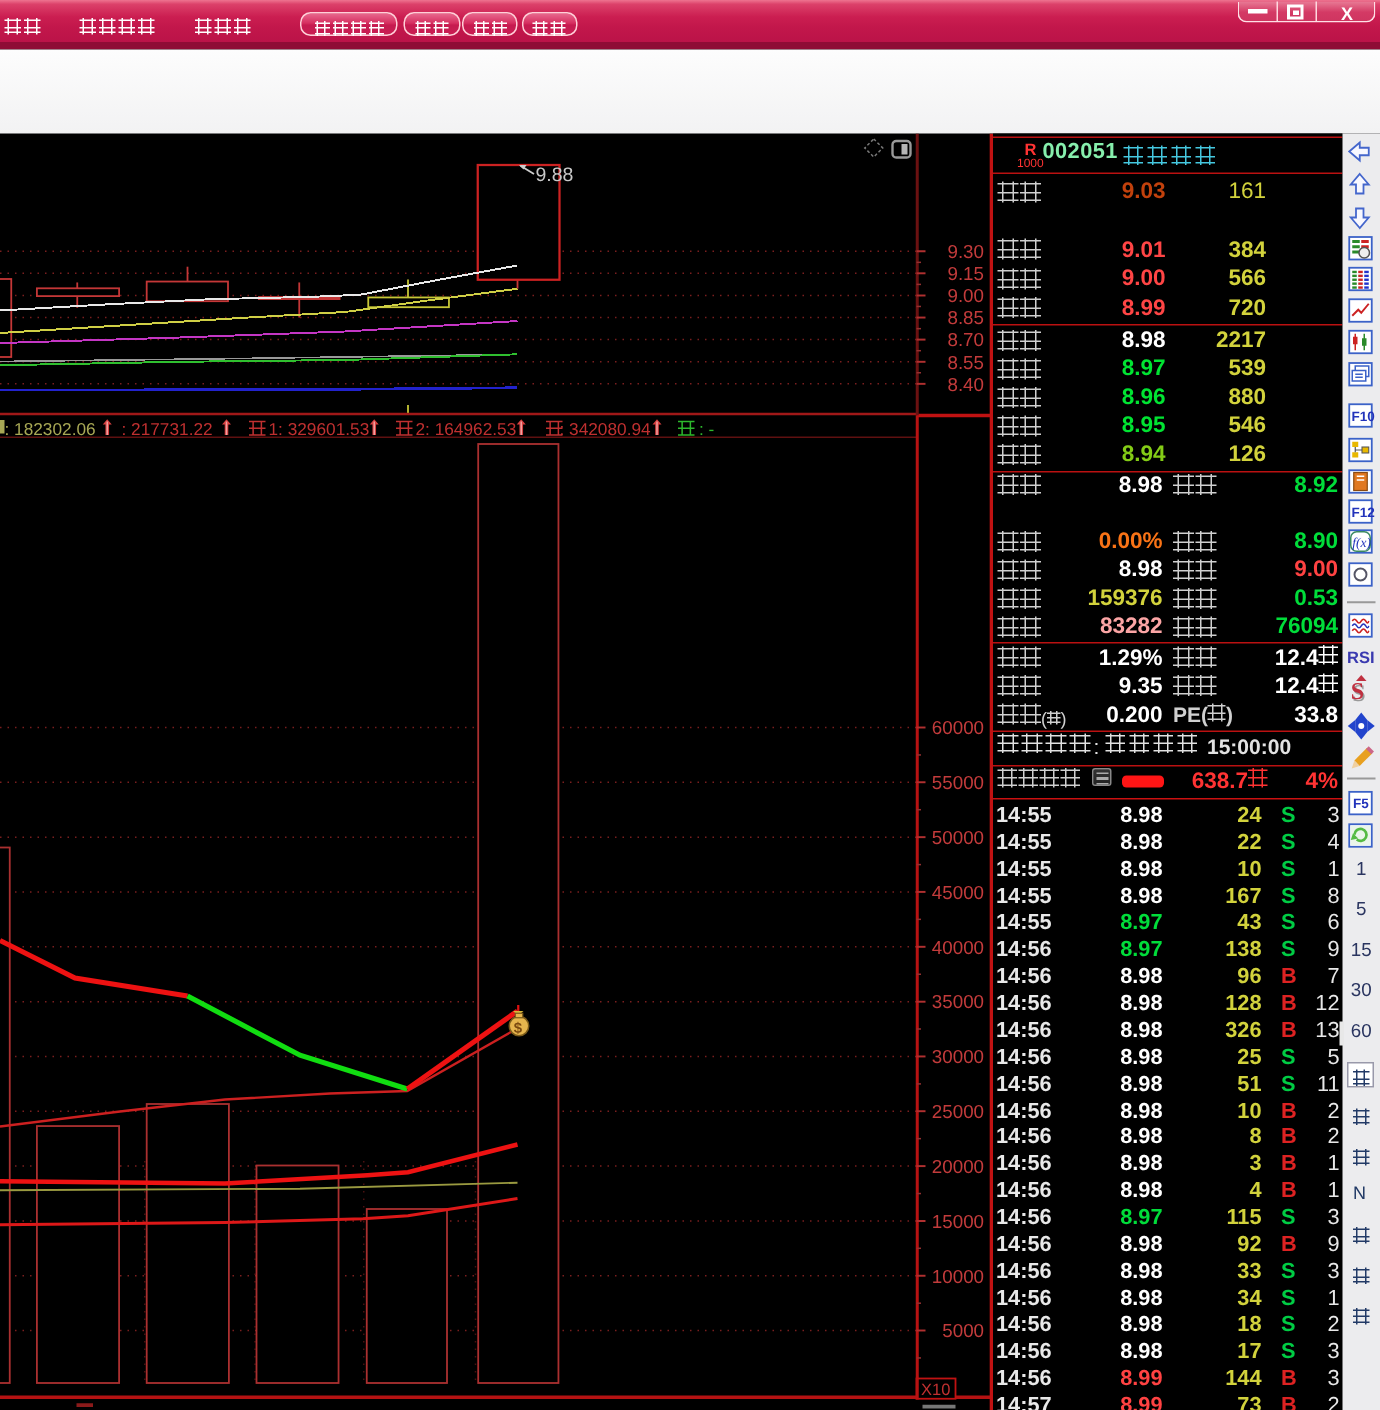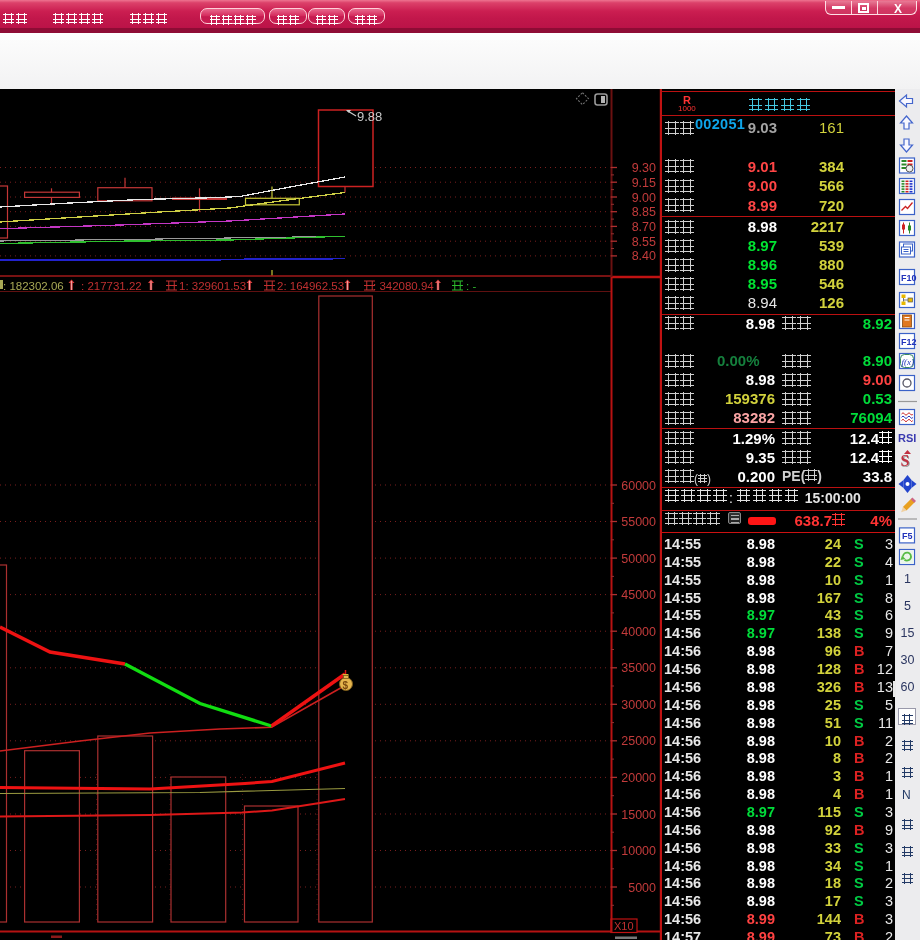--- a/index.html
+++ b/index.html
@@ -211,26 +211,26 @@
       <line x1="611" y1="779.8" x2="614" y2="779.8" stroke="#943030" stroke-width="1"></line>
       <text x="656" y="766.0" font-size="12.5" fill="#c23b3b" text-anchor="end">10000</text>
       <line x1="611" y1="798.0" x2="617" y2="798.0" stroke="#b03030" stroke-width="1.3"></line>
       <line x1="611" y1="816.3" x2="614" y2="816.3" stroke="#943030" stroke-width="1"></line>
       <text x="656" y="802.5" font-size="12.5" fill="#c23b3b" text-anchor="end">5000</text>
     </svg>
 <div class="abs" style="left:662px;top:89px;width:233px;height:851px;background:#000;overflow:hidden">
       <div class="abs" style="left:0;top:1.5px;width:233px;height:1px;background:#bb1111"></div>
       <div class="abs" style="left:21px;top:5px;color:#ff3333;font-size:11px;font-weight:bold">R</div>
       <div class="abs" style="left:16px;top:15px;color:#ff3333;font-size:8px">1000</div>
-      <div class="abs" style="left:33px;top:27px;color:#0ea5e9;font-size:14.5px;font-weight:bold;letter-spacing:0.3px">002051</div>
+      <div class="abs" style="left:33px;top:4px;color:#86efac;font-size:14.5px;font-weight:bold;letter-spacing:0.3px">002051</div>
       <div class="abs" style="left:87px;top:8px;color:#45c8e0"><span class="c" style="width:13px;height:13px;margin-right:3px"></span><span class="c" style="width:13px;height:13px;margin-right:3px"></span><span class="c" style="width:13px;height:13px;margin-right:3px"></span><span class="c" style="width:13px;height:13px;margin-right:3px"></span></div>
       <div class="abs" style="left:0;top:25.5px;width:233px;height:1px;background:#bb1111"></div>
       <div class="abs" style="left:0;top:29.0px;width:233px;height:19px">
         <div class="abs" style="left:3px;top:2.5px;color:#d0d0d0"><span class="c" style="width:14px;height:14px;margin-right:1px"></span><span class="c" style="width:14px;height:14px;margin-right:1px"></span></div>
-        <div class="abs" style="left:60px;top:1px;width:55px;text-align:right;color:#a3a3a3;font-size:15px;font-weight:bold">9.03</div>
+        <div class="abs" style="left:60px;top:1px;width:55px;text-align:right;color:#c2410c;font-size:15px;font-weight:bold">9.03</div>
         <div class="abs" style="left:120px;top:1px;width:62px;text-align:right;color:#d2d23c;font-size:15px;font-weight:normal">161</div>
       </div>
       <div class="abs" style="left:0;top:67.80000000000001px;width:233px;height:19px">
         <div class="abs" style="left:3px;top:2.5px;color:#d0d0d0"><span class="c" style="width:14px;height:14px;margin-right:1px"></span><span class="c" style="width:14px;height:14px;margin-right:1px"></span></div>
         <div class="abs" style="left:60px;top:1px;width:55px;text-align:right;color:#ff4545;font-size:15px;font-weight:bold">9.01</div>
         <div class="abs" style="left:120px;top:1px;width:62px;text-align:right;color:#d2d23c;font-size:15px;font-weight:bold">384</div>
       </div>
       <div class="abs" style="left:0;top:87.19999999999999px;width:233px;height:19px">
         <div class="abs" style="left:3px;top:2.5px;color:#d0d0d0"><span class="c" style="width:14px;height:14px;margin-right:1px"></span><span class="c" style="width:14px;height:14px;margin-right:1px"></span></div>
         <div class="abs" style="left:60px;top:1px;width:55px;text-align:right;color:#ff4545;font-size:15px;font-weight:bold">9.00</div>
@@ -257,33 +257,33 @@
         <div class="abs" style="left:60px;top:1px;width:55px;text-align:right;color:#00e432;font-size:15px;font-weight:bold">8.96</div>
         <div class="abs" style="left:120px;top:1px;width:62px;text-align:right;color:#d2d23c;font-size:15px;font-weight:bold">880</div>
       </div>
       <div class="abs" style="left:0;top:185.0px;width:233px;height:19px">
         <div class="abs" style="left:3px;top:2.5px;color:#d0d0d0"><span class="c" style="width:14px;height:14px;margin-right:1px"></span><span class="c" style="width:14px;height:14px;margin-right:1px"></span></div>
         <div class="abs" style="left:60px;top:1px;width:55px;text-align:right;color:#00e432;font-size:15px;font-weight:bold">8.95</div>
         <div class="abs" style="left:120px;top:1px;width:62px;text-align:right;color:#d2d23c;font-size:15px;font-weight:bold">546</div>
       </div>
       <div class="abs" style="left:0;top:204.0px;width:233px;height:19px">
         <div class="abs" style="left:3px;top:2.5px;color:#d0d0d0"><span class="c" style="width:14px;height:14px;margin-right:1px"></span><span class="c" style="width:14px;height:14px;margin-right:1px"></span></div>
-        <div class="abs" style="left:60px;top:1px;width:55px;text-align:right;color:#e5e5e5;font-size:15px;font-weight:normal">8.94</div>
+        <div class="abs" style="left:60px;top:1px;width:55px;text-align:right;color:#84cc16;font-size:15px;font-weight:bold">8.94</div>
         <div class="abs" style="left:120px;top:1px;width:62px;text-align:right;color:#d2d23c;font-size:15px;font-weight:bold">126</div>
       </div>
       <div class="abs" style="left:0;top:224.5px;width:233px;height:1px;background:#bb1111"></div>
       <div class="abs" style="left:0;top:224.5px;width:233px;height:19px;font-size:15px;font-weight:bold">
         <div class="abs" style="left:3px;top:2.5px;color:#d0d0d0"><span class="c" style="width:14px;height:14px;margin-right:1px"></span><span class="c" style="width:14px;height:14px;margin-right:1px"></span></div>
         <div class="abs" style="left:55px;top:1px;width:58px;text-align:right;color:#fff">8.98</div>
         <div class="abs" style="left:120px;top:2.5px;color:#d0d0d0"><span class="c" style="width:14px;height:14px;margin-right:1px"></span><span class="c" style="width:14px;height:14px;margin-right:1px"></span></div>
         <div class="abs" style="left:168px;top:1px;width:62px;text-align:right;color:#00dd3a">8.92</div>
       </div>
       <div class="abs" style="left:0;top:262.3px;width:233px;height:19px;font-size:15px;font-weight:bold">
         <div class="abs" style="left:3px;top:2.5px;color:#d0d0d0"><span class="c" style="width:14px;height:14px;margin-right:1px"></span><span class="c" style="width:14px;height:14px;margin-right:1px"></span></div>
-        <div class="abs" style="left:55px;top:1px;width:58px;color:#15803d">0.00%</div>
+        <div class="abs" style="left:55px;top:1px;width:58px;text-align:right;color:#f97316">0.00%</div>
         <div class="abs" style="left:120px;top:2.5px;color:#d0d0d0"><span class="c" style="width:14px;height:14px;margin-right:1px"></span><span class="c" style="width:14px;height:14px;margin-right:1px"></span></div>
         <div class="abs" style="left:168px;top:1px;width:62px;text-align:right;color:#00dd3a">8.90</div>
       </div>
       <div class="abs" style="left:0;top:281.2px;width:233px;height:19px;font-size:15px;font-weight:bold">
         <div class="abs" style="left:3px;top:2.5px;color:#d0d0d0"><span class="c" style="width:14px;height:14px;margin-right:1px"></span><span class="c" style="width:14px;height:14px;margin-right:1px"></span></div>
         <div class="abs" style="left:55px;top:1px;width:58px;text-align:right;color:#fff">8.98</div>
         <div class="abs" style="left:120px;top:2.5px;color:#d0d0d0"><span class="c" style="width:14px;height:14px;margin-right:1px"></span><span class="c" style="width:14px;height:14px;margin-right:1px"></span></div>
         <div class="abs" style="left:168px;top:1px;width:62px;text-align:right;color:#ff4242">9.00</div>
       </div>
       <div class="abs" style="left:0;top:300.1px;width:233px;height:19px;font-size:15px;font-weight:bold">

